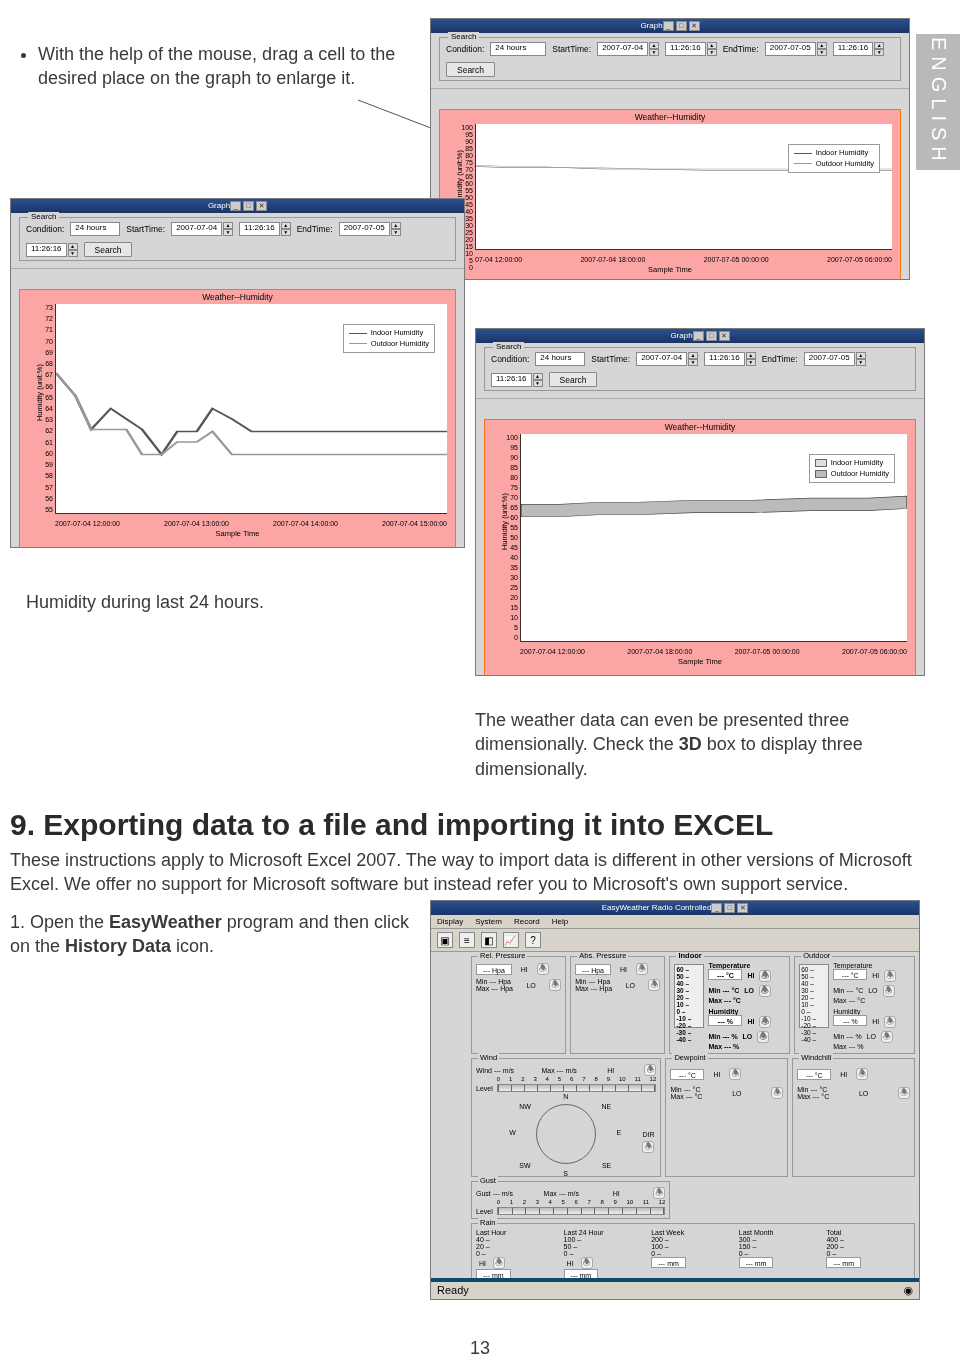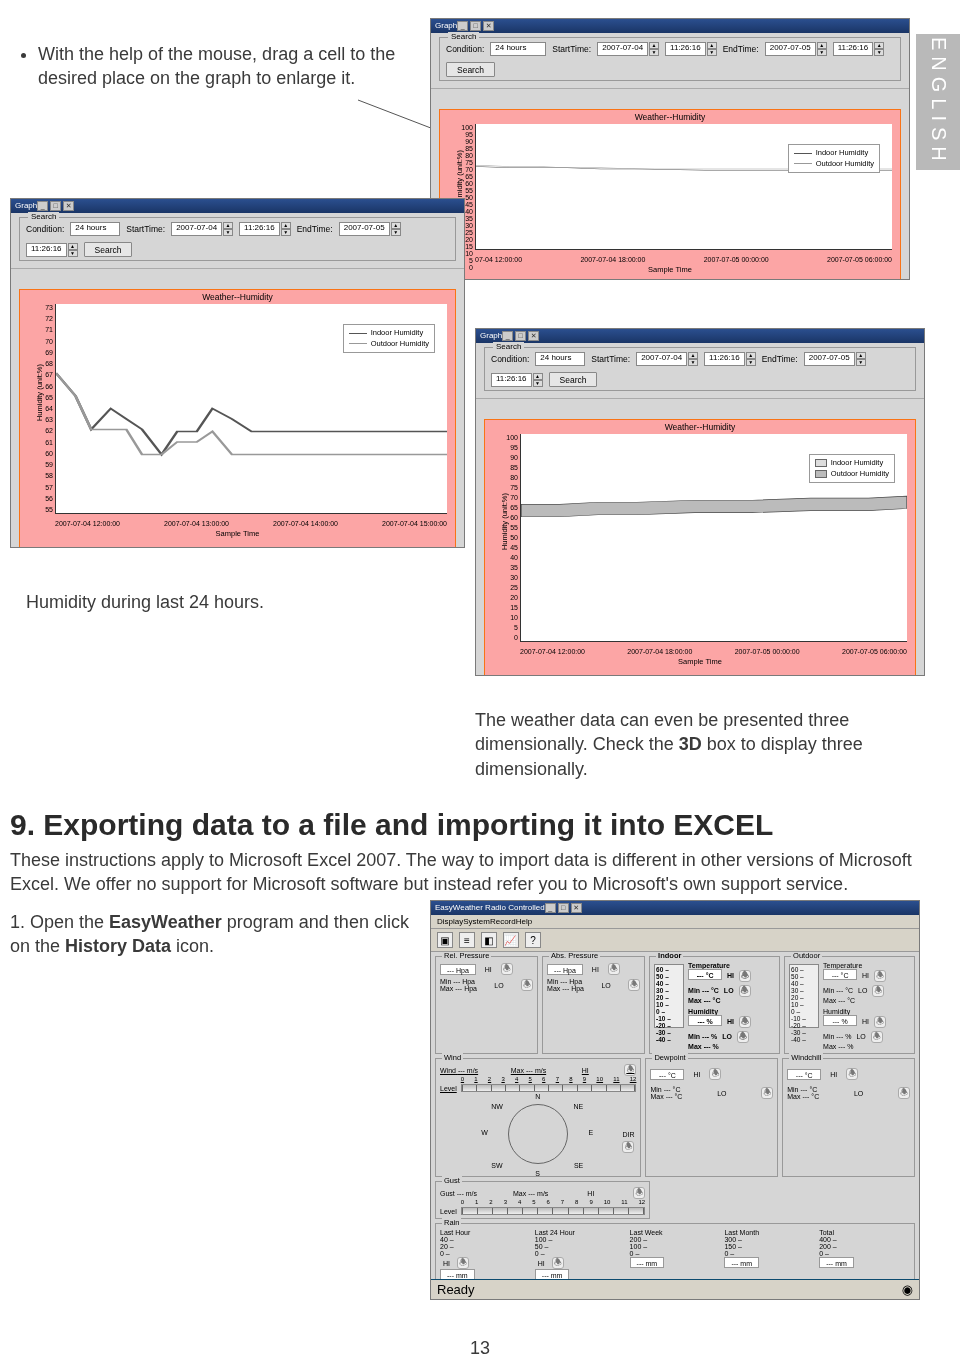--- a/index.html
+++ b/index.html
@@ -61,21 +61,21 @@
     overflow: hidden;
   }
   .titlebar {
     height: 14px;
     background: linear-gradient(#2b4f8f,#1a3566);
     color: #fff;
     font-size: 8px;
     padding: 1px 4px;
     line-height: 12px;
     display: flex;
-    justify-content: flex-start;
+    justify-content: center;
     align-items: center;
   }
   .titlebar .winbtns { display:flex; gap:2px; }
   .winbtns .wb { width:11px; height:10px; border:1px solid #888; background:#ccc; font-size:7px; line-height:8px; text-align:center; color:#333; }
 
   .toolbar {
     font-size: 8.5px;
     padding: 4px 8px;
     border-bottom: 1px solid #aaa;
   }
@@ -127,39 +127,39 @@
 
   
   .connector {
     position:absolute; stroke:#444; stroke-width:1; fill:none;
   }
 
   
   .ew-app {
     font-size:7.5px;
   }
-  .ew-menu { background:#d7d3c8; font-size:8px; padding:2px 6px; display:flex; border-bottom:1px solid #999; }
+  .ew-menu { background:#d7d3c8; font-size:8px; padding:2px 6px; display:flex; gap:12px; border-bottom:1px solid #999; }
   .ew-toolbar { background:#d7d3c8; padding:3px 6px; display:flex; gap:6px; border-bottom:1px solid #999; }
   .ew-toolbar .tbi { width:16px; height:16px; border:1px solid #888; background:#eee; display:flex; align-items:center; justify-content:center; font-size:10px; }
   .ew-body { padding:4px; display:flex; flex-direction:column; gap:4px; }
   .panel { border:1px solid #999; background:#d5d5d5; padding:3px 4px; position:relative; }
   .panel .ptitle { position:absolute; top:-6px; left:6px; font-size:7.5px; background:#d5d5d5; padding:0 2px; }
   .ew-row { display:flex; gap:4px; }
   .ew-cell { flex:1; }
   .mini-input { display:inline-block; background:#fff; border:1px solid #999; padding:0 6px; font-size:7px; height:11px; line-height:11px; min-width:34px; text-align:center; }
   .alarm-ico { width:12px; height:12px; display:inline-flex; align-items:center; justify-content:center; font-size:9px; border:1px solid #aaa; border-radius:3px; background:#eee; color:#777; }
   .hi-lo { font-size:7px; display:inline-block; margin:0 3px; }
   .compass { width:110px; height:78px; position:relative; margin:3px auto 0; }
   .compass .ring { width:60px; height:60px; border:1px solid #666; border-radius:50%; position:absolute; left:25px; top:9px; }
   .compass .lbl { position:absolute; font-size:7px; }
   .gauge-track { height:8px; background:linear-gradient(#bbb,#eee); border:1px solid #888; position:relative; margin-top:2px; }
   .gauge-ticks { position:absolute; inset:0; display:flex; justify-content:space-between; }
   .gauge-ticks span { width:1px; height:100%; background:#666; }
   .vgauge { width:30px; height:64px; border:1px solid #888; background:#eee; margin:2px 0; display:flex; flex-direction:column; justify-content:space-between; padding:1px; font-size:6.5px; text-align:left; }
-  .statusbar { position:absolute; bottom:0; left:0; right:0; background:#d7d3c8; border-top:1px solid #0c4a6e; font-size:13px; padding:2px 6px; display:flex; justify-content:space-between; }
+  .statusbar { position:absolute; bottom:0; left:0; right:0; background:#d7d3c8; border-top:4px solid #0c4a6e; font-size:11px; padding:2px 6px; display:flex; justify-content:space-between; }
 </style>
 </head>
 <body>
 
 <div class="page">
 
   <div class="side-tab">
     <span>ENGLISH</span>
   </div>
 
@@ -528,21 +528,21 @@
         <span>Help</span>
       </div>
     <div class="ew-toolbar">
       <span class="tbi">▣</span>
       <span class="tbi">≡</span>
       <span class="tbi">◧</span>
       <span class="tbi">📈</span>
       <span class="tbi">?</span>
     </div>
 
-    <div class="ew-body" style="height:336px; overflow:hidden;">
+    <div class="ew-body" style="height:336px; overflow:hidden;margin-left:36px;">
 
       <div class="ew-row">
         <div class="panel ew-cell">
           <span class="ptitle">Rel. Pressure</span>
           <div style="display:flex; align-items:center; gap:6px; margin-top:3px;">
             <span class="mini-input">--- Hpa</span>
             <span class="hi-lo">HI</span>
             <span class="alarm-ico">🕭</span>
           </div>
           <div style="margin-top:3px; font-size:7px; display:flex; justify-content:space-between; align-items:center;">
@@ -612,21 +612,21 @@
               <div style="margin-top:3px;"><span>Min</span> <span>--- °C</span> <span class="hi-lo">LO</span> <span class="alarm-ico">🕭</span><br><span>Max</span> <span>--- °C</span></div>
               <div style="margin-top:4px;">Humidity</div>
               <div><span class="mini-input">--- %</span> <span class="hi-lo">HI</span> <span class="alarm-ico">🕭</span></div>
               <div style="margin-top:3px;"><span>Min</span> <span>--- %</span> <span class="hi-lo">LO</span> <span class="alarm-ico">🕭</span><br><span>Max</span> <span>--- %</span></div>
             </div>
           </div>
         </div>
       </div>
 
       <div class="ew-row">
-        <div class="panel ew-cell" style="flex:1.6;text-decoration:underline;">
+        <div class="panel ew-cell" style="flex:1.6;">
           <span class="ptitle">Wind</span>
           <div style="font-size:7px; display:flex; justify-content:space-between; margin-top:2px; align-items:center;">
             <span><span>Wind</span> <span>--- m/s</span></span>
             <span><span>Max</span> <span>--- m/s</span></span>
             <span class="hi-lo">HI</span>
             <span class="alarm-ico">🕭</span>
           </div>
           <div style="font-size:7px; display:flex; align-items:flex-end; gap:4px;">
             <span>Level</span>
             <div style="flex:1;">

